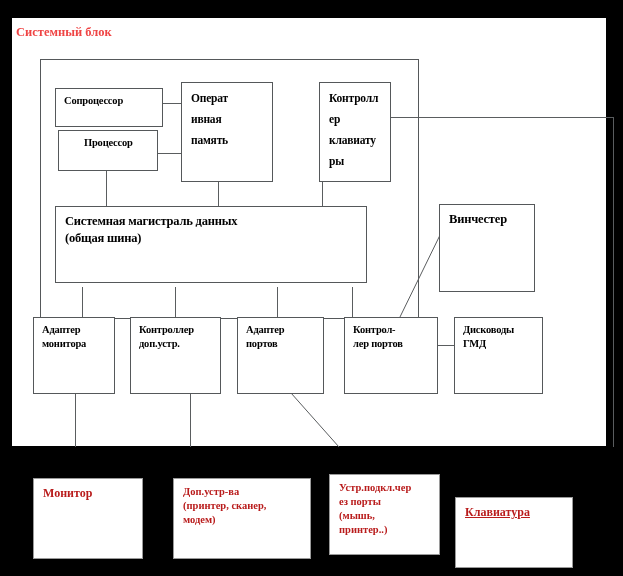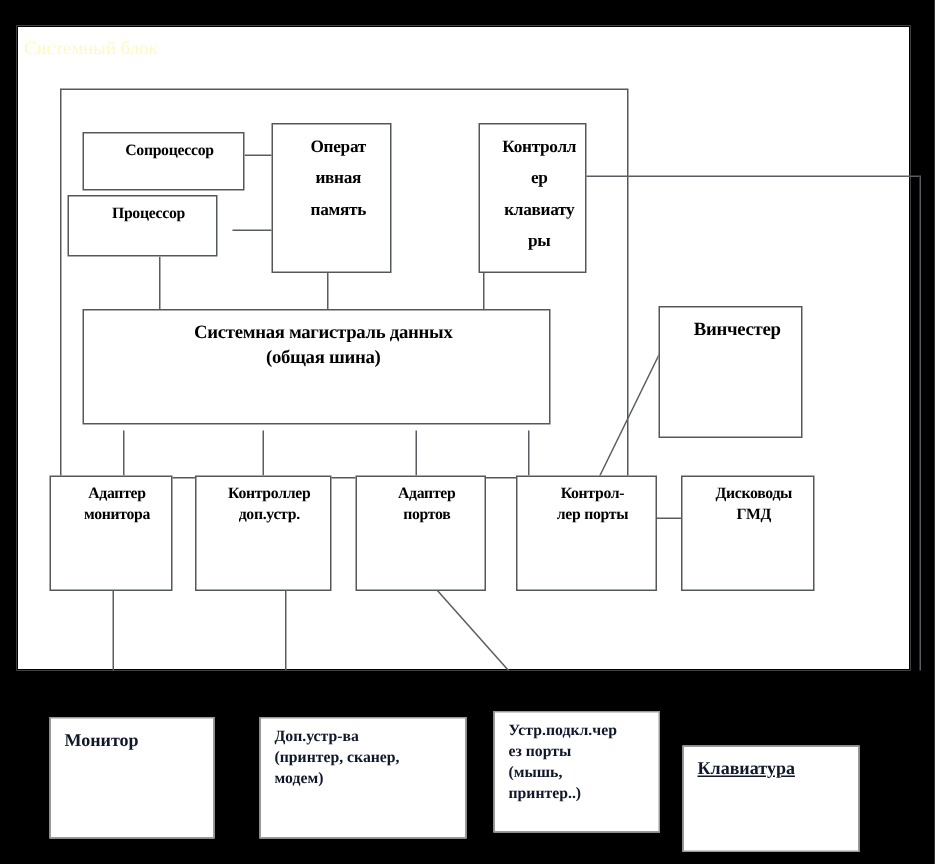--- a/index.html
+++ b/index.html
@@ -43,37 +43,36 @@
     font-weight: bold;
     z-index: 5;
   }
   .box .lbl {
     display: block;
     padding: 5px 0 0 8px;
     font-size: 10.5px;
     line-height: 14px;
     letter-spacing: -0.2px;
     white-space: pre-line;
-    text-align: center;
   }
   .box.big .lbl {
     font-size: 12.5px;
     line-height: 17px;
     padding: 6px 0 0 9px;
   }
   .box.mid .lbl {
     font-size: 11.5px;
     line-height: 21px;
     padding: 5px 0 0 9px;
   }
   
   .heading {
     position: absolute;
-    color: #fef9c3;
-    font-weight: normal;
+    color: #ef4444;
+    font-weight: bold;
     white-space: nowrap;
     z-index: 6;
     text-align: right;
   }
   #sysblock-title { left: 16px; top: 25px; font-size: 12.5px; }
   #mainboard-title { left: 51px; top: 63px; font-size: 12.5px; }
 
   
   .ln-h, .ln-v {
     position: absolute;
@@ -86,21 +85,21 @@
     position: absolute;
     z-index: 2;
     overflow: visible;
   }
   
   .periph {
     position: absolute;
     background: #ffffff;
     border: 1px solid #9a9a9a;
     box-sizing: border-box;
-    color: #0f172a;
+    color: #b91c1c;
     font-weight: bold;
     z-index: 5;
   }
   .periph .lbl {
     display: block;
     padding: 6px 0 0 9px;
     font-size: 10.5px;
     line-height: 14px;
     white-space: pre-line;
   }
@@ -150,34 +149,34 @@
   <div class="ln-v" style="left:190px; top:394px; height:53px;"></div>
 
   <svg class="ln-d" style="left:290px; top:392px; width:50px; height:56px;" width="50" height="56" viewBox="0 0 50 56">
     <line x1="1" y1="1" x2="49" y2="55" stroke="#5a5d5f" stroke-width="1"></line>
   </svg>
 
   <div class="box" style="left:55px; top:88px; width:108px; height:39px;">
     <span class="lbl">Сопроцессор</span>
   </div>
 
-  <div class="box mid" style="left:181px; top:82px; width:80px; height:100px;font-family:Liberation Serif, serif;">
+  <div class="box mid" style="left:181px; top:82px; width:92px; height:100px;font-family:Liberation Serif, serif;">
     <span class="lbl">Операт
 ивная
 память</span>
   </div>
 
   <div class="box mid" style="left:279px; top:82px; width:72px; height:100px;margin-left:40px;">
     <span class="lbl">Контролл
 ер
 клавиату
 ры</span>
   </div>
 
-  <div class="box" style="left:45px; top:130px; width:100px; height:41px;">
+  <div class="box" style="left:58px; top:130px; width:100px; height:41px;padding-left:17px;">
     <span class="lbl">Процессор</span>
   </div>
 
   <div class="box big" style="left:55px; top:206px; width:312px; height:77px;">
     <span class="lbl">Системная магистраль данных
 (общая шина)</span>
   </div>
 
   <div class="box big" style="left:439px; top:204px; width:96px; height:88px;">
     <span class="lbl">Винчестер</span>
@@ -193,21 +192,21 @@
 доп.устр.</span>
   </div>
 
   <div class="box" style="left:237px; top:317px; width:87px; height:77px;">
     <span class="lbl">Адаптер
 портов</span>
   </div>
 
   <div class="box" style="left:344px; top:317px; width:94px; height:77px;">
     <span class="lbl">Контрол-
-лер порты</span>
+лер портов</span>
   </div>
 
   <div class="box" style="left:454px; top:317px; width:89px; height:77px;">
     <span class="lbl">Дисководы
 ГМД</span>
   </div>
 
   <div class="periph wide" style="left:33px; top:478px; width:110px; height:81px;">
     <span class="lbl">Монитор</span>
   </div>

